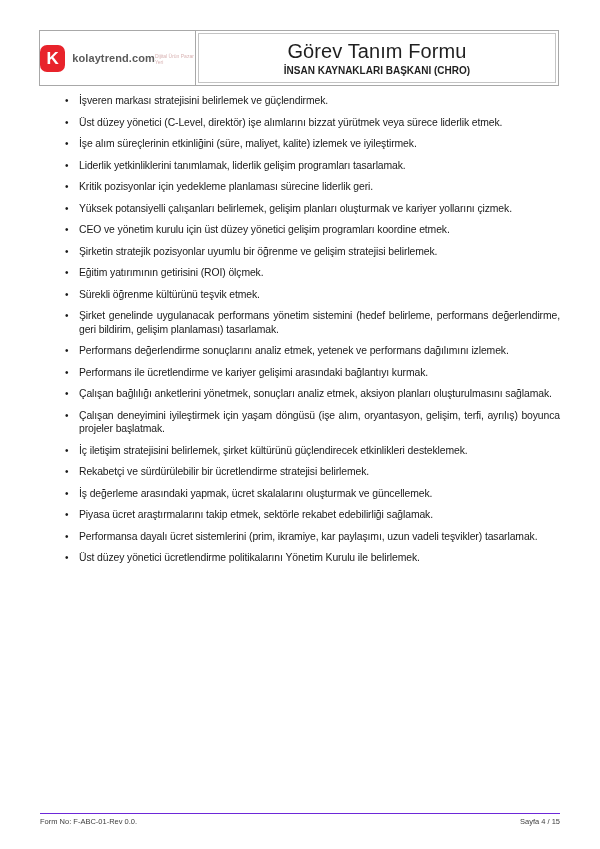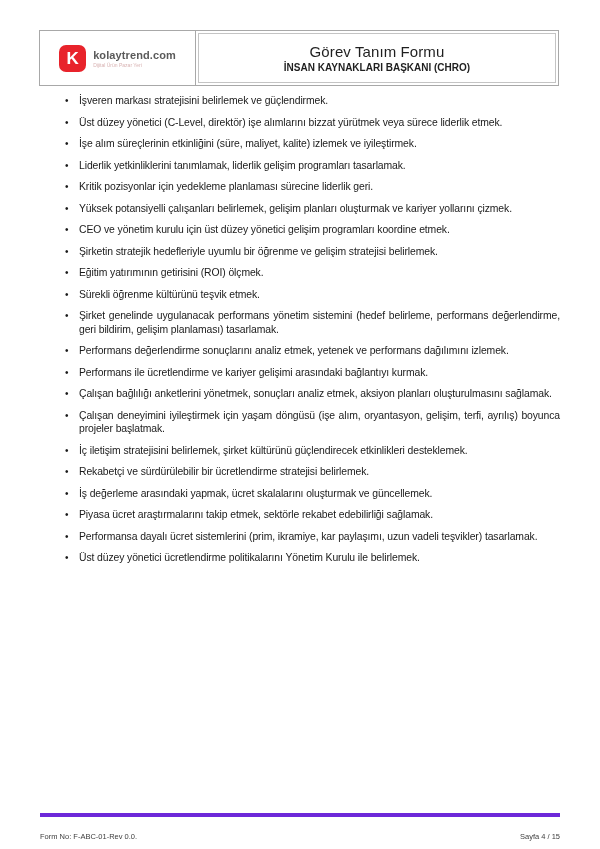--- a/index.html
+++ b/index.html
@@ -36,21 +36,21 @@
     border-radius: 7px;
     display: flex;
     align-items: center;
     justify-content: center;
     color: #ffffff;
     font-weight: bold;
     font-size: 17px;
     line-height: 1;
     font-family: "Liberation Sans", sans-serif;
   }
-  .logo-text-wrap { display: flex; flex-direction: column; }
+  .logo-text-wrap { display: flex; }
   .logo-brand {
     font-size: 11px;
     font-weight: bold;
     color: #5a5a5a;
     letter-spacing: 0.1px;
   }
   .logo-tagline {
     font-size: 5px;
     color: #d8b2b2;
     margin-top: 1px;
@@ -58,21 +58,21 @@
   .title-cell { flex: 1; padding: 2px; }
   .title-cell-inner {
     height: 100%;
     border: 1px solid #c4c4c4;
     display: flex;
     flex-direction: column;
     align-items: center;
     justify-content: center;
   }
   .doc-title {
-    font-size: 15px;
+    font-size: 20px;
     color: #1f1f1f;
     letter-spacing: 0.1px;
   }
   .doc-subtitle {
     font-size: 10px;
     font-weight: bold;
     color: #1f1f1f;
     margin-top: 2px;
   }
   
@@ -110,22 +110,22 @@
     margin-top: 7px;
     margin-bottom: 8px;
   }
   .section-number { margin-right: 2px; }
   
   .footer {
     position: absolute;
     left: 40px;
     top: 813px;
     width: 520px;
-    border-top: 4px solid #6d28d9;
-    padding-top: 15px;
+    border-top: 1px solid #6d28d9;
+    padding-top: 3px;
     display: flex;
     justify-content: space-between;
     font-size: 7.5px;
     color: #3d3d3d;
     letter-spacing: 0;
   }
 </style>
 </head>
 <body>
 
@@ -173,21 +173,21 @@
     <span class="bullet-marker">•</span>
     <span class="bullet-text">Yüksek potansiyelli çalışanları belirlemek, gelişim planları oluşturmak ve kariyer yollarını çizmek.</span>
   </div>
       <div class="bullet-item">
     <span class="bullet-marker">•</span>
     <span class="bullet-text">CEO ve yönetim kurulu için üst düzey yönetici gelişim programları koordine etmek.</span>
   </div>
       <div class="subsection-heading"></div>
       <div class="bullet-item">
     <span class="bullet-marker">•</span>
-    <span class="bullet-text">Şirketin stratejik hedefleriyle uyumlu bir öğrenme ve gelişim stratejisi belirlemek.</span>
+    <span class="bullet-text">Şirketin stratejik pozisyonlar uyumlu bir öğrenme ve gelişim stratejisi belirlemek.</span>
   </div>
       <div class="bullet-item">
     <span class="bullet-marker">•</span>
     <span class="bullet-text">Eğitim yatırımının getirisini (ROI) ölçmek.</span>
   </div>
       <div class="bullet-item">
     <span class="bullet-marker">•</span>
     <span class="bullet-text">Sürekli öğrenme kültürünü teşvik etmek.</span>
   </div>
       <div class="subsection-heading"></div>

